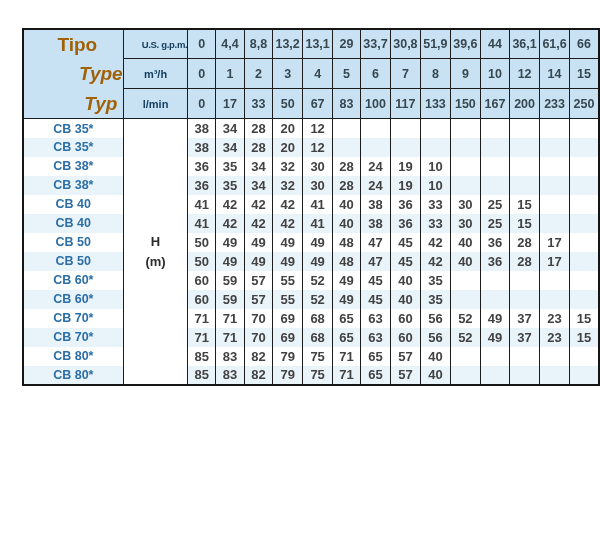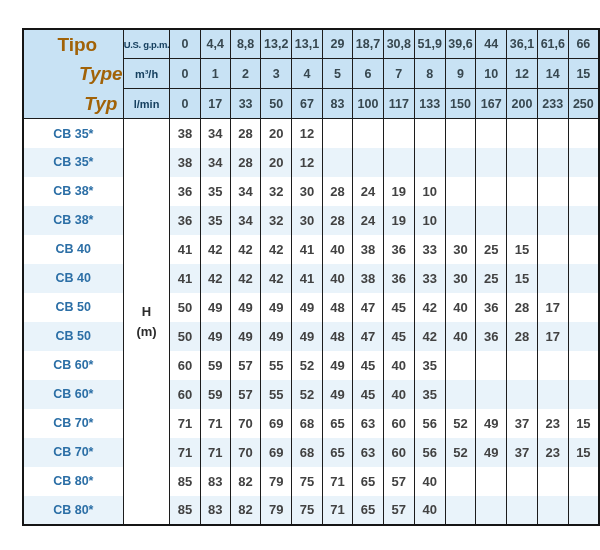--- a/index.html
+++ b/index.html
@@ -40,28 +40,28 @@
     font-size:19px;
     line-height:1.55;
     padding-left:8px;
   }
   td.corner .it { font-style:italic;margin-left:47px; }
   td.unit-label {
     color:#16405f;
     font-weight:bold;
     font-size:11px;
   }
-  td.unit-label.gpm { font-size:9.5px; letter-spacing:-0.3px; }
+  td.unit-label.gpm { font-size:9.5px; letter-spacing:-0.3px;padding-left:18px; }
   td.head-val {
     color:#37474f;
     font-weight:bold;
     font-size:12.5px;
   }
   
-  tr.body-row { height:29px; }
+  tr.body-row { height:19px; }
   tr.row-white { background:#ffffff; }
   tr.row-blue  { background:#e9f3fa; }
   td.model {
     color:#2c6fa6;
     font-weight:bold;
     font-size:12.5px;
   }
   td.hcell {
     background:#ffffff;
     color:#2b2b2b;
@@ -105,21 +105,21 @@
             <div class="it">Type</div>
             <div class="it">Typ</div>
           </td>
           <td class="unit-label gpm">U.S. g.p.m.</td>
           <td class="head-val">0</td>
           <td class="head-val">4,4</td>
           <td class="head-val">8,8</td>
           <td class="head-val">13,2</td>
           <td class="head-val">13,1</td>
           <td class="head-val">29</td>
-          <td class="head-val">18,7</td>
+          <td class="head-val">33,7</td>
           <td class="head-val">30,8</td>
           <td class="head-val">51,9</td>
           <td class="head-val">39,6</td>
           <td class="head-val">44</td>
           <td class="head-val">36,1</td>
           <td class="head-val">61,6</td>
           <td class="head-val">66</td>
         </tr>
         <tr class="hdr">
           <td class="unit-label">m³/h</td>

